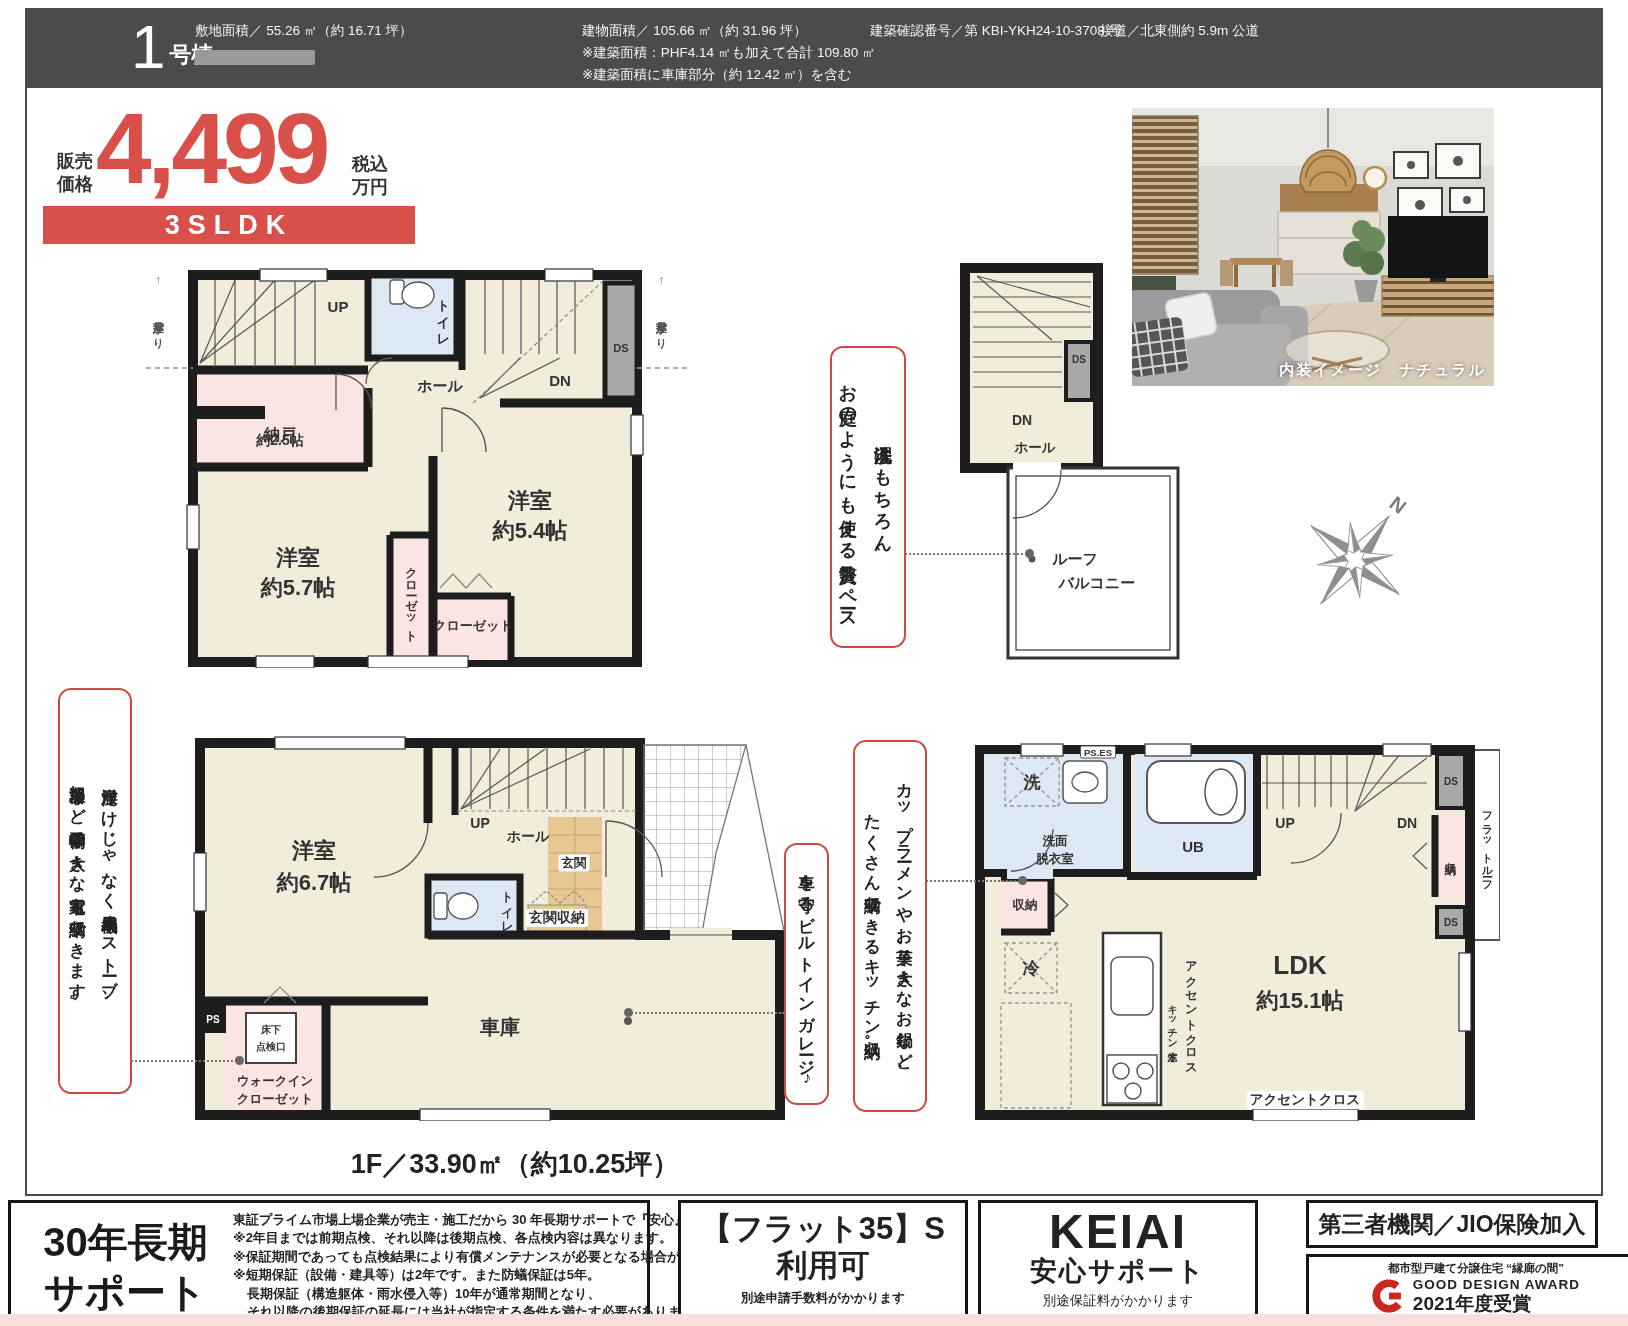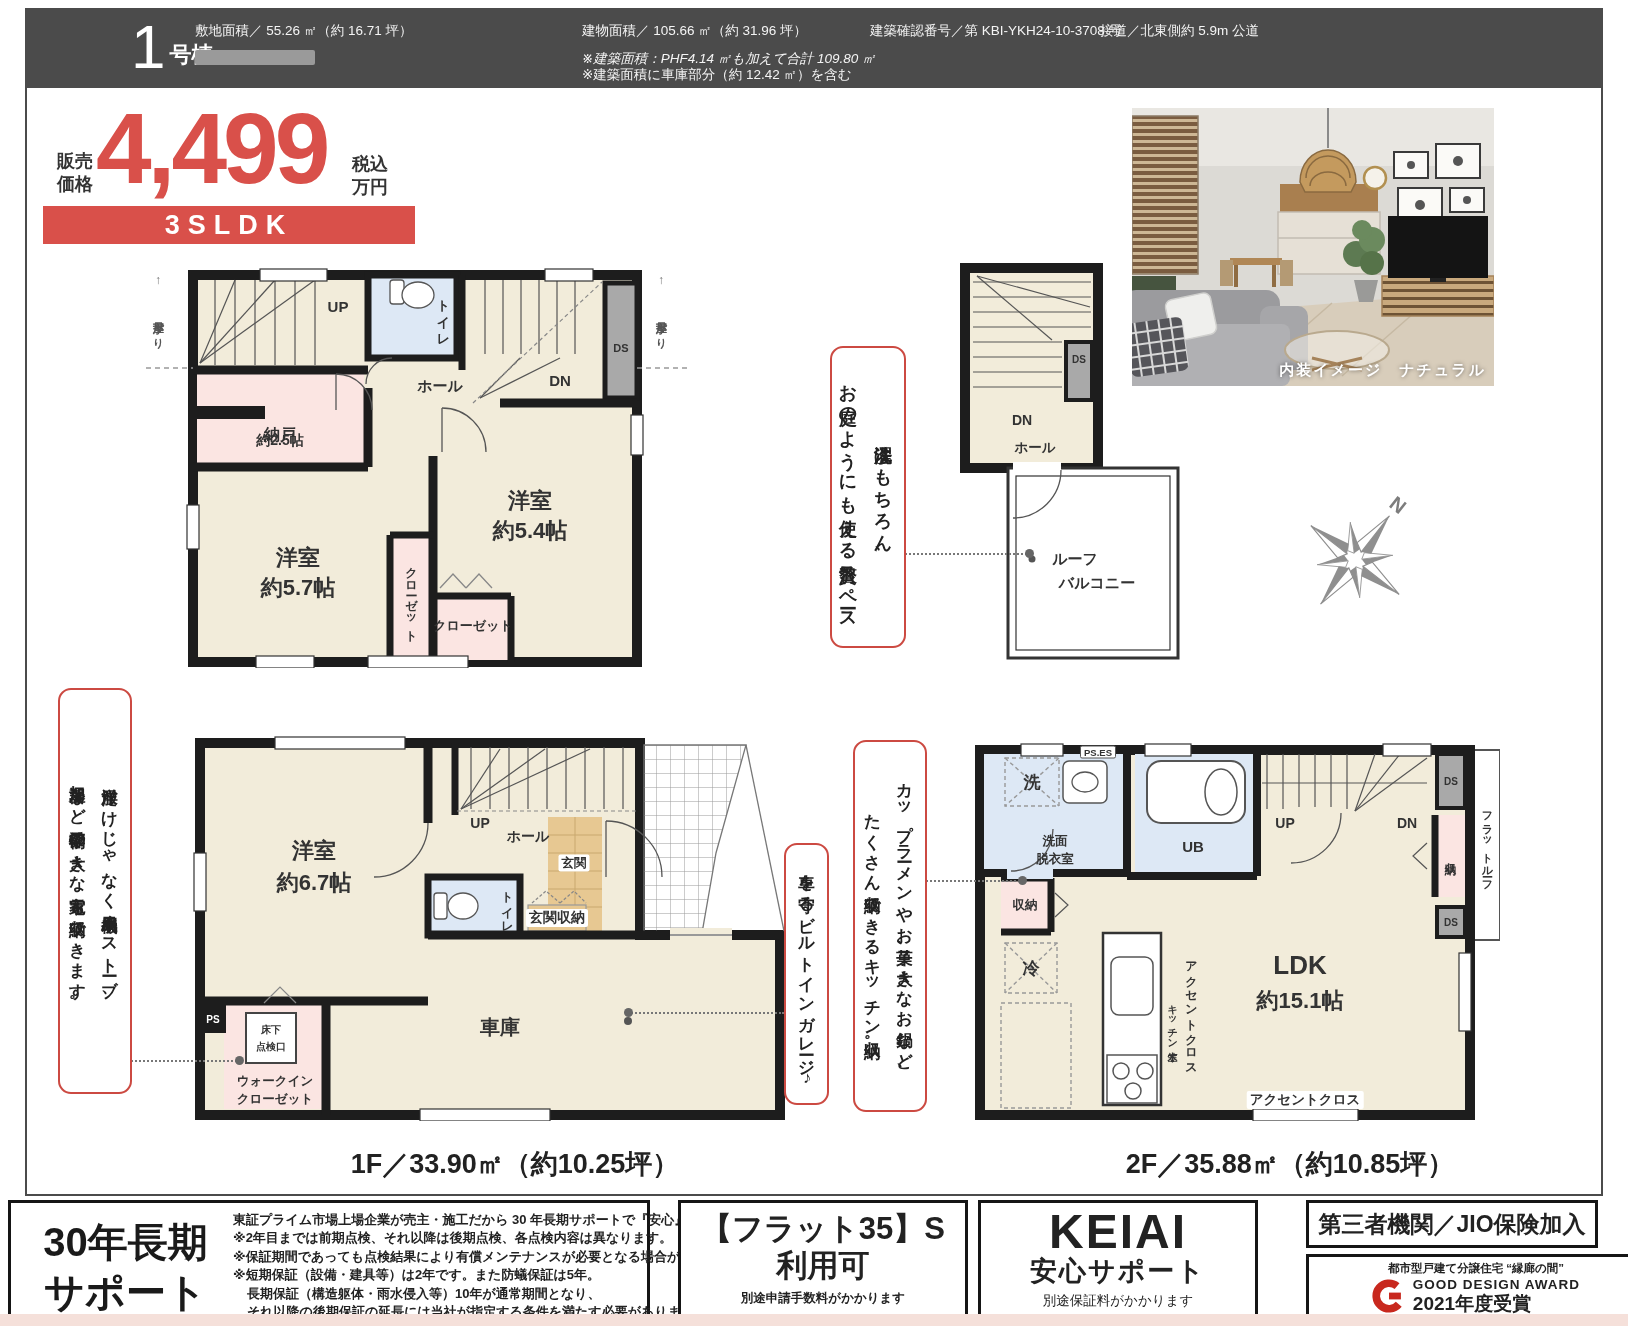--- a/index.html
+++ b/index.html
@@ -53,21 +53,21 @@
 <div class="page">
 
   <div class="hdr">
     <div class="hdr-unit">
       <span class="num">1</span>
       <span class="suf">号棟</span>
     </div>
     <div class="hline" style="left:170px;top:12px;">敷地面積／ 55.26 ㎡（約 16.71 坪）</div>
     <div class="redacted" style="left:170px;top:42px;"></div>
     <div class="hline" style="left:557px;top:12px;">建物面積／ 105.66 ㎡（約 31.96 坪）</div>
-    <div class="hline" style="left:557px;top:40px;font-style:italic;">※建築面積：PHF4.14 ㎡も加えて合計 109.80 ㎡</div>
+    <div class="hline" style="left:557px;top:34px;">※建築面積：PHF4.14 ㎡も加えて合計 109.80 ㎡</div>
     <div class="hline" style="left:557px;top:56px;">※建築面積に車庫部分（約 12.42 ㎡）を含む</div>
     <div class="hline" style="left:845px;top:12px;">建築確認番号／第 KBI-YKH24-10-3708 号</div>
     <div class="hline" style="left:1075px;top:12px;">接道／北東側約 5.9m 公道</div>
   </div>
 
   <div class="frame"></div>
 
   <div class="price-lbl" style="left:57px;top:150px;">
     <div>販売</div>
     <div>価格</div>
@@ -443,21 +443,20 @@
     <div class="pl v" style="left:532px;top:142px;font-size:11px;letter-spacing:1px;">フラットルーフ</div>
     <div class="pl v" style="left:495px;top:152px;font-size:11.5px;letter-spacing:1px;">収納</div>
     <div class="pl" style="left:70px;top:202px;font-size:12.5px;">収納</div>
     <div class="pl" style="left:76px;top:265px;font-size:17px;">冷</div>
     <div class="pl v" style="left:217px;top:318px;font-size:10px;letter-spacing:0;">キッチン笠木</div>
     <div class="pl v" style="left:236px;top:308px;font-size:12px;letter-spacing:1px;">アクセントクロス</div>
     <div class="pl" style="left:345px;top:262px;font-size:26px;">LDK</div>
     <div class="pl" style="left:345px;top:298px;font-size:22px;">約15.1帖</div>
     <div class="pl chip" style="left:350px;top:397px;font-size:13.5px;">アクセントクロス</div>
   </div>
-  <div class="caption" style="left:1090px;top:1146px;width:400px;">2F／35.88㎡（約10.85坪）</div>
 
   <div class="vnote" style="left:830px;top:346px;width:64px;height:282px;font-size:18px;">
     <span>洗濯はもちろん、</span>
     <span>お庭のようにも使える贅沢スペース</span>
   </div>
   <div class="vnote" style="left:58px;top:688px;width:62px;height:386px;font-size:16.5px;">
     <span>洋服だけじゃなく扇風機やストーブ、</span>
     <span>加湿器など季節物の大きな家電も収納できます。</span>
   </div>
   <div class="vnote" style="left:784px;top:843px;width:33px;height:242px;font-size:16.5px;">

